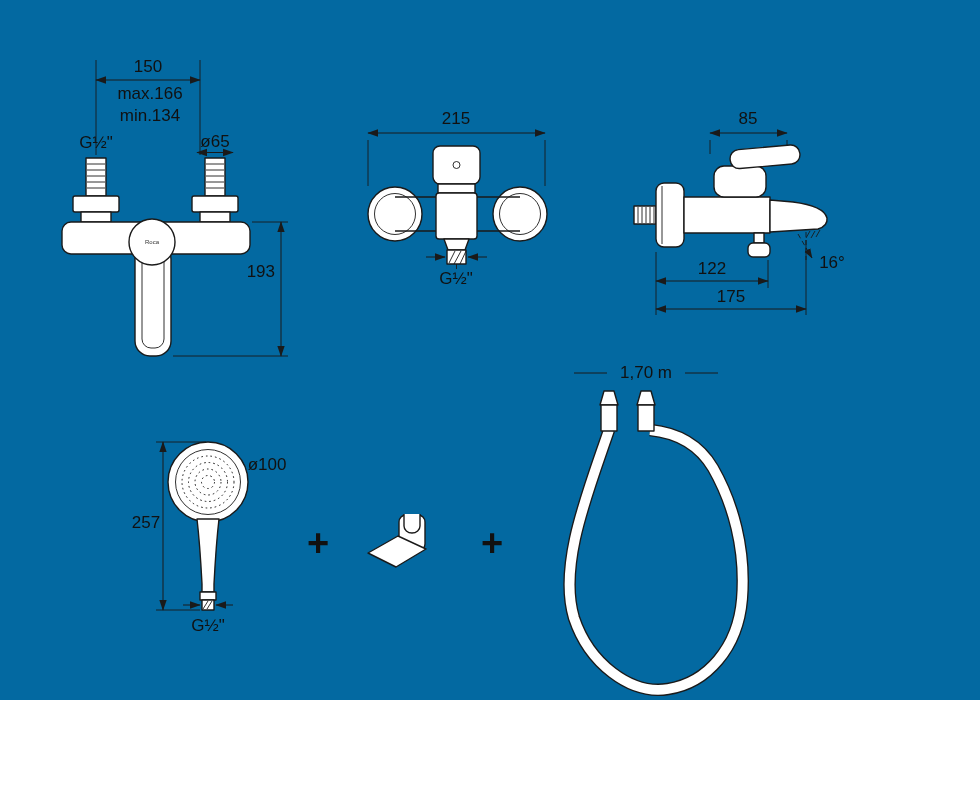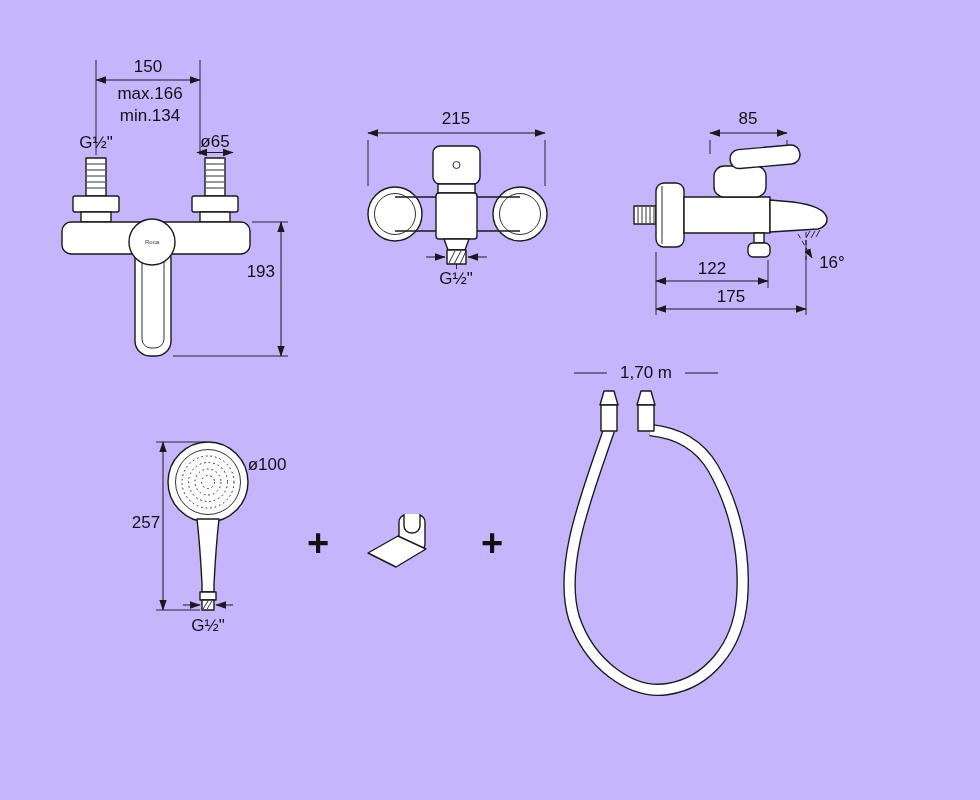--- a/index.html
+++ b/index.html
@@ -1,16 +1,16 @@
 <!DOCTYPE html>
 <html><head>
 <meta charset="utf-8">
 <style>
   html,body{margin:0;padding:0;background:#ffffff}
-  .canvas{position:relative;width:980px;height:800px;background:#c4b5fd;overflow:hidden}
+  .canvas{position:relative;width:980px;height:700px;background:#0369a1;overflow:hidden}
   svg{display:block}
   text{font-family:"Liberation Sans","DejaVu Sans",sans-serif;fill:#111111}
   .dimtxt{font-size:17px;text-anchor:middle}
   .brand{font-size:6px;text-anchor:middle;fill:#333}
   .plus{font-size:38px;font-weight:bold;text-anchor:middle}
   .ol{fill:#ffffff;stroke:#1a1a1a;stroke-width:1.4;stroke-linejoin:round}
   .ln{fill:none;stroke:#1a1a1a;stroke-width:1.3}
   .thin{fill:none;stroke:#1a1a1a;stroke-width:0.9}
   .dim{fill:none;stroke:#1a1a1a;stroke-width:1}
   .dash{stroke-dasharray:5 3}

